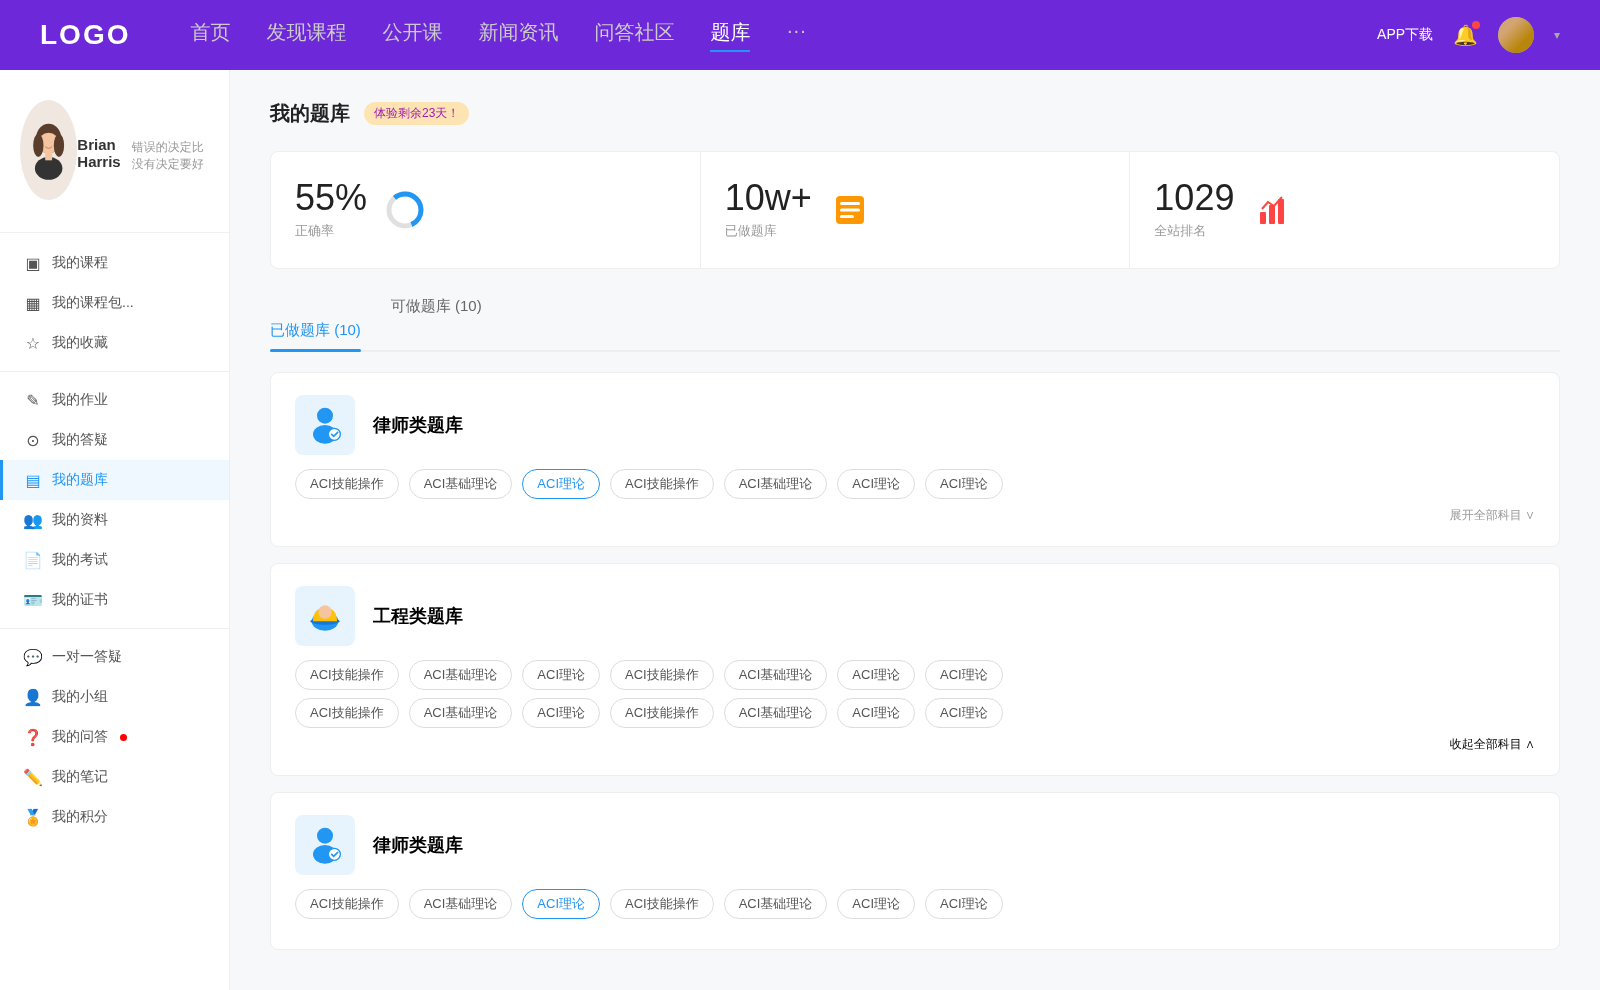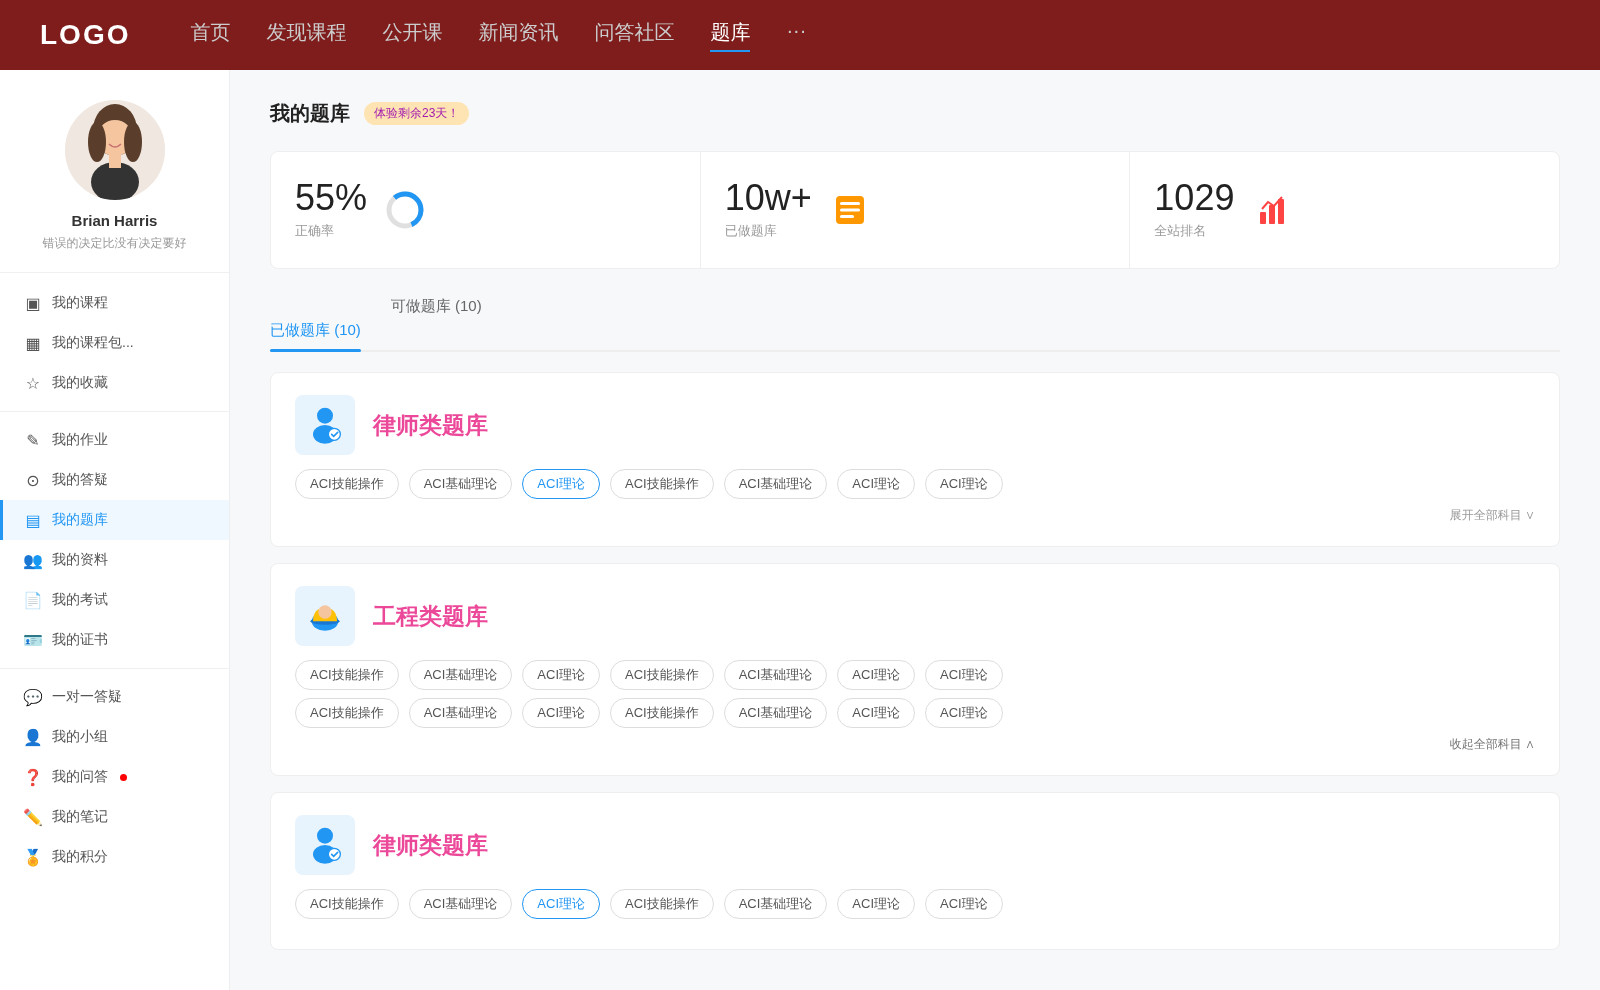--- a/index.html
+++ b/index.html
@@ -1,20 +1,20 @@
 <!DOCTYPE html>
 <html><head>
   <meta charset="utf-8">
   <style>
     * { box-sizing: border-box; margin: 0; padding: 0; }
     body { font-family: -apple-system, BlinkMacSystemFont, "PingFang SC", "Microsoft YaHei", sans-serif; background: #f0f2f5; min-height: 990px; }
 
     
     .navbar {
-      background: #7f1d1d;
+      background: #6d28d9;
       height: 70px;
       display: flex;
       align-items: center;
       padding: 0 40px;
       position: fixed;
       top: 0; left: 0; right: 0;
       z-index: 100;
     }
     .navbar-logo {
       color: #fff;
@@ -84,21 +84,20 @@
     .sidebar {
       width: 230px;
       background: #fff;
       min-height: 920px;
       padding: 30px 0 20px;
       flex-shrink: 0;
       border-right: 1px solid #eee;
     }
     .profile-section {
       display: flex;
-      flex-direction: column;
       align-items: center;
       padding: 0 20px 20px;
       border-bottom: 1px solid #f0f0f0;
       margin-bottom: 10px;
     }
     .avatar-circle {
       width: 100px; height: 100px;
       border-radius: 50%;
       background: #f0e8e0;
       overflow: hidden;
@@ -261,23 +260,23 @@
       margin-bottom: 14px;
     }
     .category-icon-wrap {
       width: 60px; height: 60px;
       border-radius: 8px;
       background: #e8f4fd;
       display: flex; align-items: center; justify-content: center;
       flex-shrink: 0;
     }
     .category-title {
-      font-size: 23px;
+      font-size: 18px;
       font-weight: 600;
-      color: #ec4899;
+      color: #000000;
     }
     .tags-row {
       display: flex;
       flex-wrap: wrap;
       gap: 10px;
       margin-bottom: 8px;
     }
     .tag {
       font-size: 13px;
       color: #555;
@@ -295,21 +294,21 @@
     .expand-link {
       text-align: right;
       font-size: 12px;
       color: #999;
       cursor: pointer;
       margin-top: 6px;
     }
     .collapse-link {
       text-align: right;
       font-size: 12px;
-      color: #737373;
+      color: #000000;
       cursor: pointer;
       margin-top: 6px;
     }
 
     
     .lawyer-svg { width: 40px; height: 40px; }
     
     .engineer-svg { width: 40px; height: 40px; }
   </style>
 </head>
@@ -319,20 +318,31 @@
   <div class="navbar-logo">LOGO</div>
   <div class="navbar-menu">
     <span class="navbar-menu-item">首页</span>
     <span class="navbar-menu-item">发现课程</span>
     <span class="navbar-menu-item">公开课</span>
     <span class="navbar-menu-item">新闻资讯</span>
     <span class="navbar-menu-item">问答社区</span>
     <span class="navbar-menu-item active">题库</span>
     <span class="navbar-menu-item">···</span>
   </div>
+  <div class="navbar-right">
+    <span class="navbar-app-download">APP下载</span>
+    <span class="navbar-bell">
+      🔔
+      <span class="navbar-bell-dot"></span>
+    </span>
+    <div class="navbar-avatar">
+      <div class="navbar-avatar-face"></div>
+    </div>
+    <span class="navbar-chevron">▾</span>
+  </div>
 </nav>
 
 <div class="main-layout">
 
   <aside class="sidebar">
     <div class="profile-section">
       <div class="avatar-circle">
 
         <svg width="100" height="100" viewBox="0 0 100 100">
           <circle cx="50" cy="50" r="50" fill="#f0e8e0"></circle>

